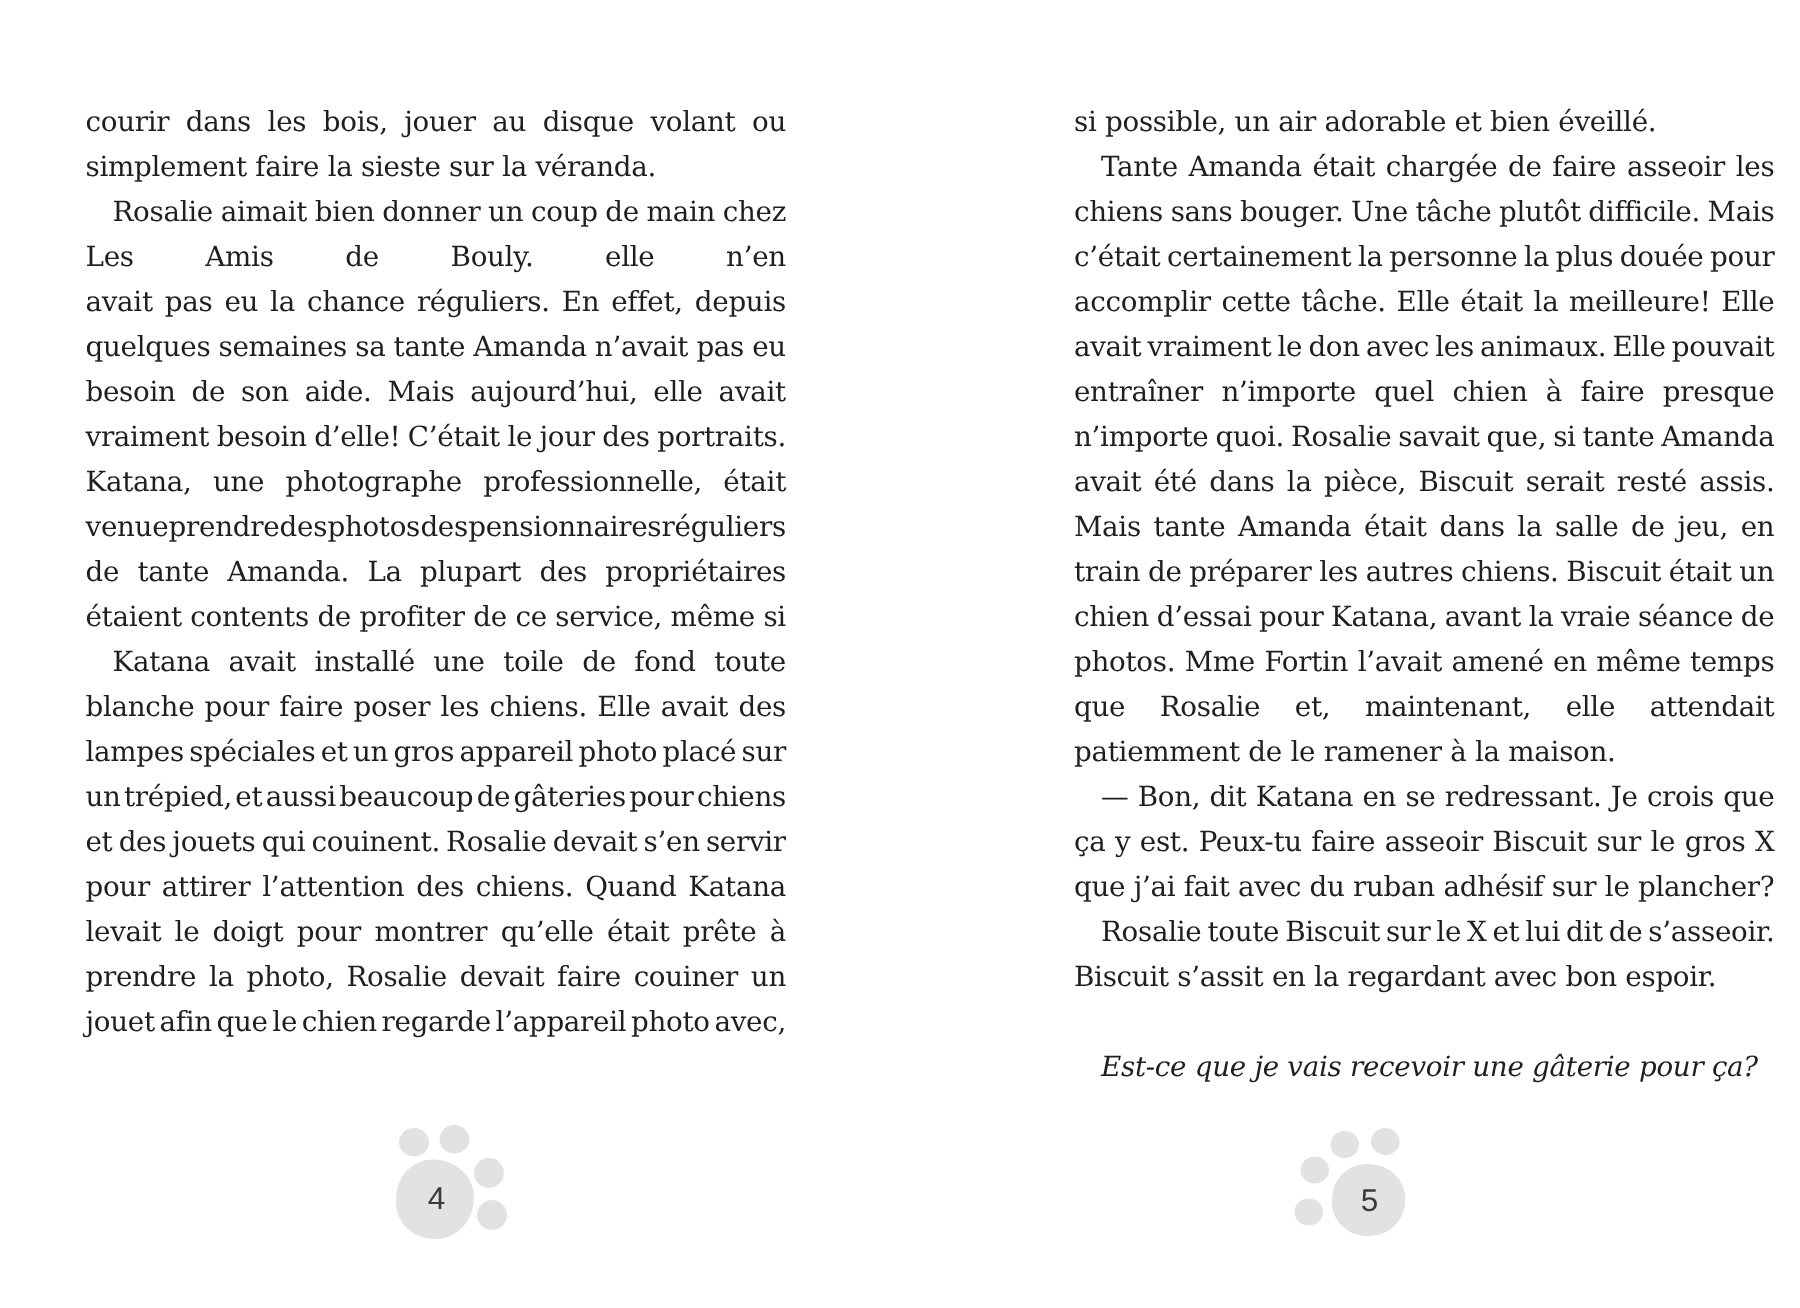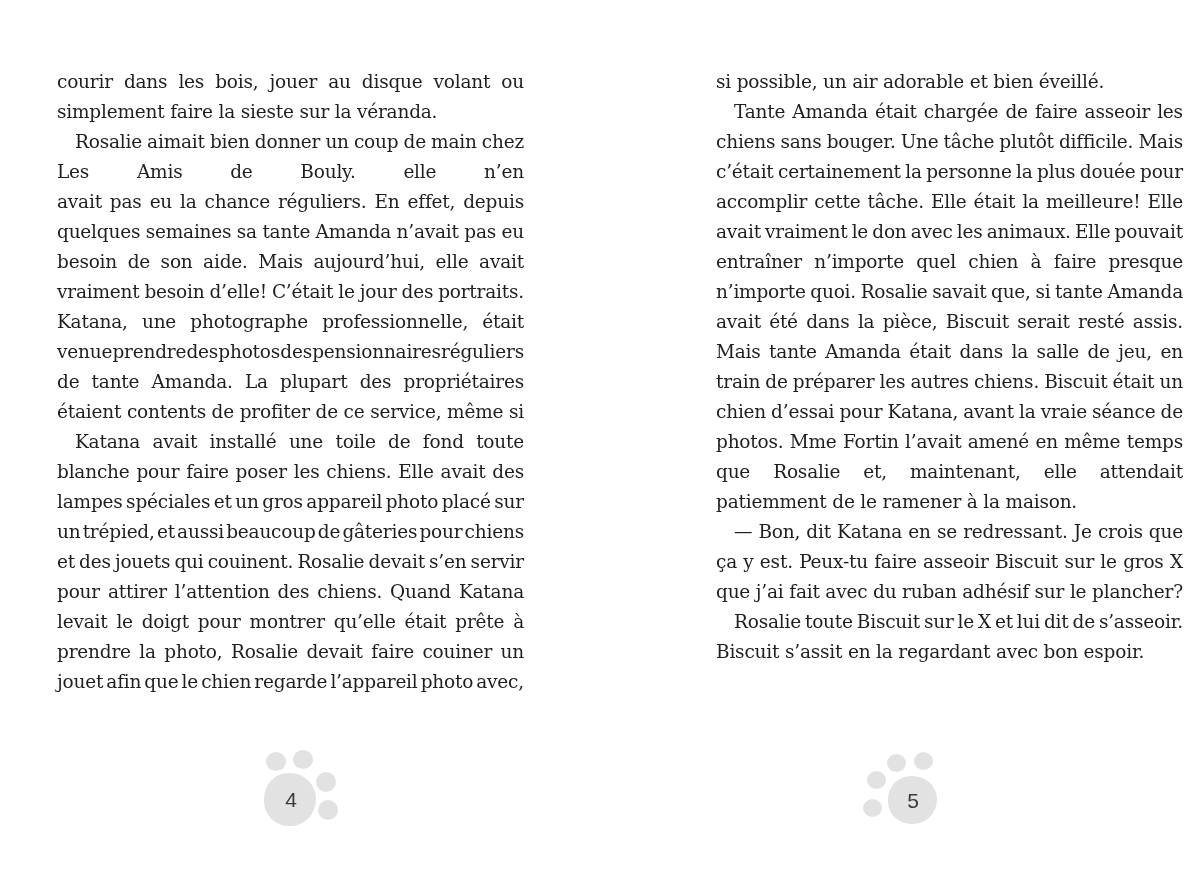--- a/index.html
+++ b/index.html
@@ -486,20 +486,23 @@
             <span>le</span>
             <span>X</span>
             <span>et</span>
             <span>lui</span>
             <span>dit</span>
             <span>de</span>
             <span>s’asseoir.</span>
           </div>
           <div class="line plain">Biscuit s’assit en la regardant avec bon espoir.</div>
         </div>
+        <div class="para italic space-before">
+          <div class="line plain indent">Est-ce que je vais recevoir une gâterie pour ça?</div>
+        </div>
       </div>
     <div class="paw" id="paw-right">
       <div class="c t1"></div>
       <div class="c t2"></div>
       <div class="c t3"></div>
       <div class="c t4"></div>
       <div class="c pad"></div>
       <span class="page-num">5</span>
     </div>
   </section>

